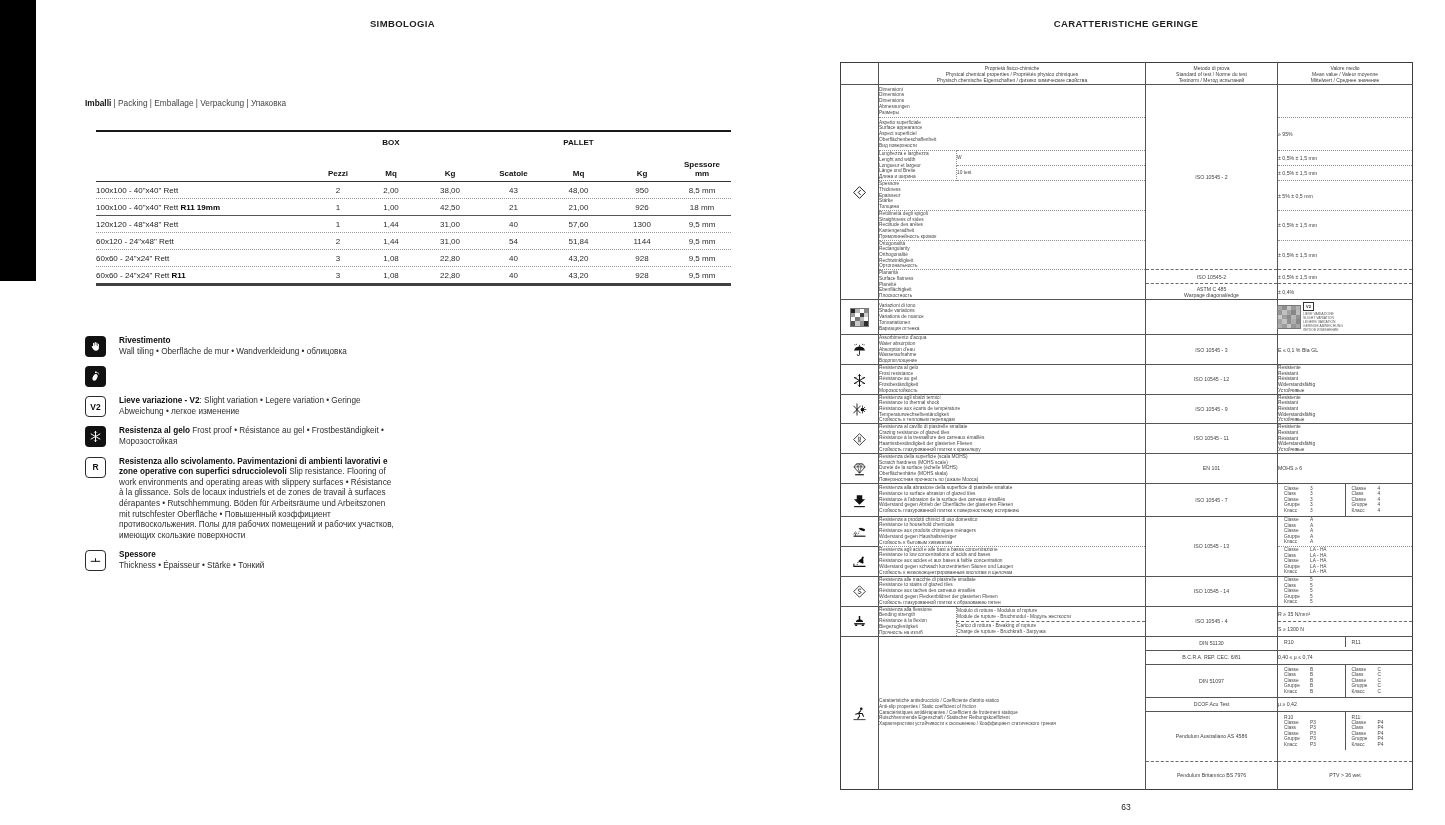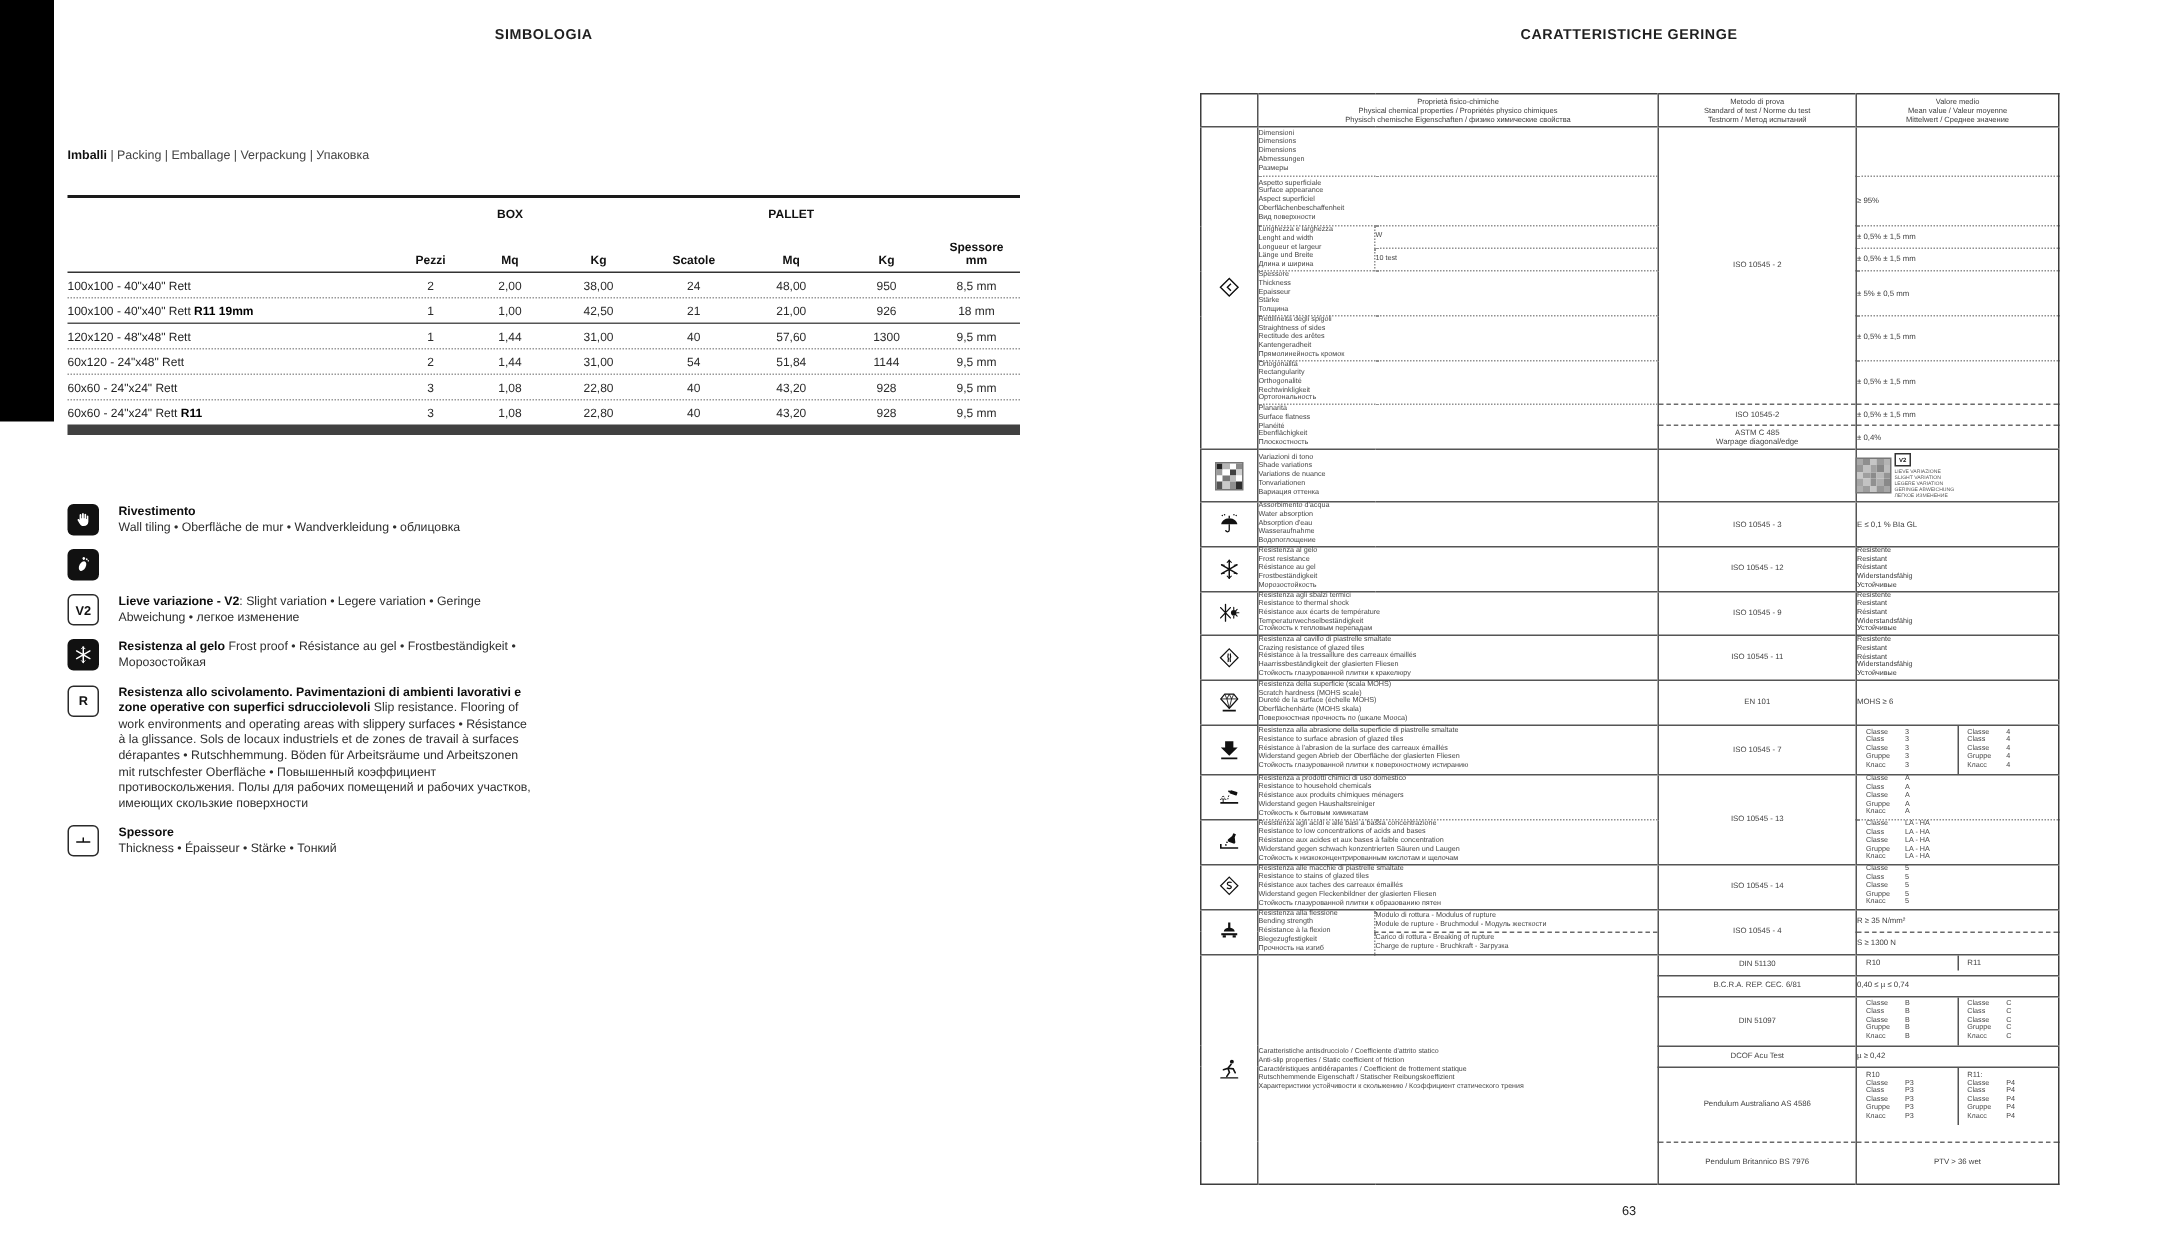--- a/index.html
+++ b/index.html
@@ -1,30 +1,30 @@
 <!DOCTYPE html>
 <html><head>
 <meta charset="utf-8">
 <style>
   html,body{margin:0;padding:0;background:#fff;}
   .canvas{position:relative;width:1445px;height:825px;background:#fff;overflow:hidden;
           font-family:"Liberation Sans",sans-serif;color:#2e2e2e;}
   .edge-tab{position:absolute;left:0;top:0;width:36px;height:281px;background:#000;}
-  .page{position:absolute;top:0;height:611px;}
+  .page{position:absolute;top:0;height:611px;margin-left:40px;}
   .page.left{left:45px;width:635px;}
   .page.right{left:800px;width:572px;}
   .ptitle{position:absolute;top:18px;left:0;width:100%;text-align:center;margin:0;
           font-size:9.5px;font-weight:700;letter-spacing:.4px;color:#1f1f1f;}
   .pnum{position:absolute;top:802px;left:0;width:100%;text-align:center;font-size:8.5px;color:#222;}
   .ml{white-space:pre-line;}
 
   
   .imballi{position:absolute;top:98px;left:0;font-size:8.3px;color:#444;}
   .imballi b{color:#111;}
-  .ptable{position:absolute;top:130px;left:0;width:635px;border-top:2px solid #1a1a1a;border-bottom:7px solid #404040;}
+  .ptable{position:absolute;top:130px;left:11px;width:635px;border-top:2px solid #1a1a1a;border-bottom:3px solid #404040;}
   .prow{display:flex;align-items:center;}
   .pgroup{height:20px;}
   .phead{height:30px;align-items:flex-end;padding-bottom:3px;border-bottom:1.5px solid #333;box-sizing:border-box;}
   .pc{box-sizing:border-box;text-align:center;font-size:8px;color:#2b2b2b;}
   .pc0{width:217px;text-align:left;}
   .pc1{width:50px}.pc2{width:56px}.pc3{width:62px}.pc4{width:65px}.pc5{width:65px}.pc6{width:62px}.pc7{width:58px}
   .gh,.ch{font-weight:700;font-size:8px;color:#111;}
   .pbody .prow{height:16px;}
   .pbody .prow.sep-dot{border-top:1px dotted #999;}
   .pbody .prow.sep-solid{border-top:1px solid #555;}
@@ -112,21 +112,21 @@
         <div class="pc pc6 ch">Kg</div>
         <div class="pc pc7 ch ml">Spessore
 mm</div>
       </div>
       <div class="pbody">
           <div class="prow sep-none">
             <div class="pc pc0 pname">100x100 - 40"x40" Rett</div>
             <div class="pc pc1">2</div>
             <div class="pc pc2">2,00</div>
             <div class="pc pc3">38,00</div>
-            <div class="pc pc4">24</div>
+            <div class="pc pc4">43</div>
             <div class="pc pc5">48,00</div>
             <div class="pc pc6">950</div>
             <div class="pc pc7">8,5 mm</div>
           </div>
           <div class="prow sep-dot">
             <div class="pc pc0 pname">100x100 - 40"x40" Rett<b> R11 19mm</b></div>
             <div class="pc pc1">1</div>
             <div class="pc pc2">1,00</div>
             <div class="pc pc3">42,50</div>
             <div class="pc pc4">21</div>

